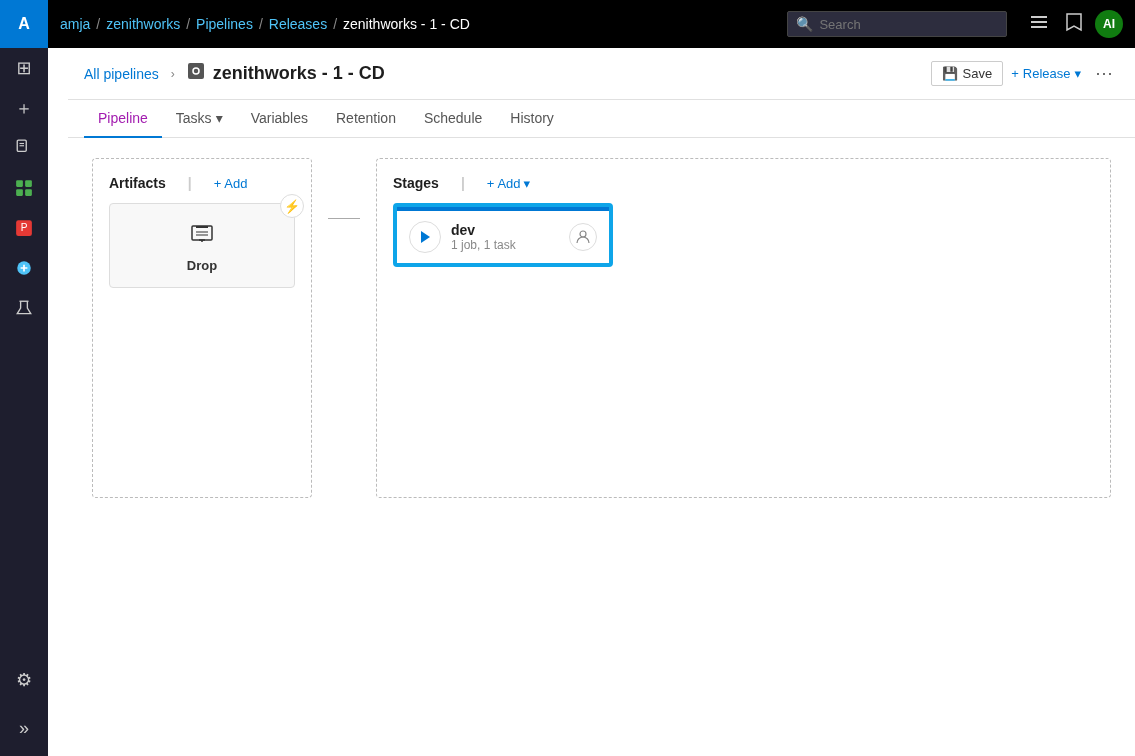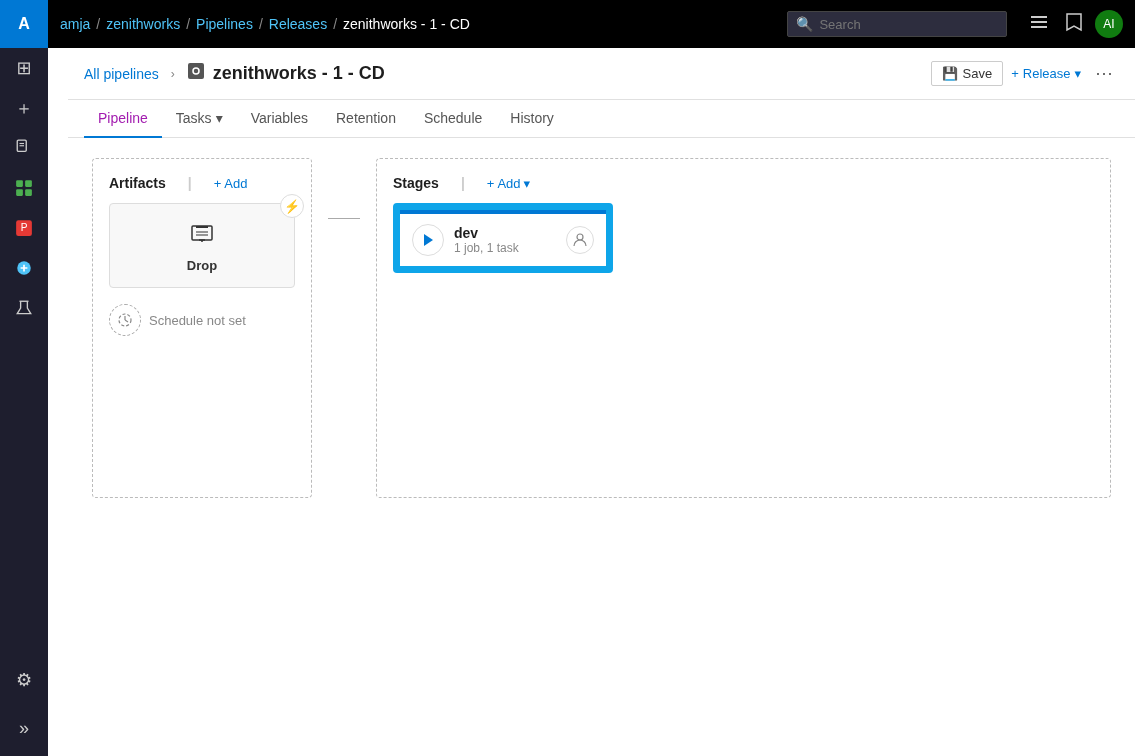--- a/index.html
+++ b/index.html
@@ -76,21 +76,21 @@
     }
     .topbar-actions {
       display: flex; align-items: center; gap: 8px; margin-left: 12px;
     }
     .topbar-icon-btn {
       color: #ccc; background: none; border: none; cursor: pointer; font-size: 18px; padding: 4px;
     }
     .avatar {
       width: 28px; height: 28px; border-radius: 50%; background: #107c10;
       display: flex; align-items: center; justify-content: center;
-      color: #fff; font-weight: normal; font-size: 12px;
+      color: #fff; font-weight: bold; font-size: 12px;
     }
 
     
     .content {
       flex: 1;
       display: flex;
       flex-direction: column;
       background: #fff;
       overflow: hidden;
       padding-left: 20px;
@@ -221,21 +221,21 @@
       min-height: 340px;
       padding: 16px;
       display: flex;
       flex-direction: column;
       gap: 12px;
     }
 
     
     .stage-card {
       width: 220px;
-      border: 7px solid #0ea5e9;
+      border: 4px solid #0ea5e9;
       border-radius: 4px;
       overflow: hidden;
       background: #fff;
       position: relative;
     }
     .stage-card-top-bar {
       height: 4px;
       background: #0078d4;
     }
     .stage-card-body {
@@ -402,30 +402,20 @@
               <rect x="8" y="8" width="12" height="2" fill="#333"></rect>
               <line x1="8" y1="14" x2="20" y2="14" stroke="#333" stroke-width="1"></line>
               <line x1="8" y1="17" x2="20" y2="17" stroke="#333" stroke-width="1"></line>
               <line x1="11" y1="22" x2="17" y2="22" stroke="#333" stroke-width="1.5"></line>
               <line x1="14" y1="22" x2="14" y2="24" stroke="#333" stroke-width="1.5"></line>
             </svg>
           </div>
           <span class="artifact-name">Drop</span>
         </div>
 
-        <div class="schedule-row">
-          <div class="schedule-icon">
-            <svg width="16" height="16" viewBox="0 0 16 16" fill="none">
-              <circle cx="8" cy="8" r="6" stroke="#888" stroke-width="1.2" stroke-dasharray="3 2"></circle>
-              <line x1="8" y1="4" x2="8" y2="8" stroke="#888" stroke-width="1.2"></line>
-              <line x1="8" y1="8" x2="11" y2="10" stroke="#888" stroke-width="1.2"></line>
-            </svg>
-          </div>
-          <span class="schedule-text">Schedule not set</span>
-        </div>
       </div>
 
       <div style="display:flex; align-items:center; margin-top:60px;">
         <div style="height:1px; width:32px; background:#aaa;"></div>
       </div>
 
       <div class="stages-box">
         <div class="box-header">
           <span>Stages</span>
           <span class="box-header-sep">|</span>

